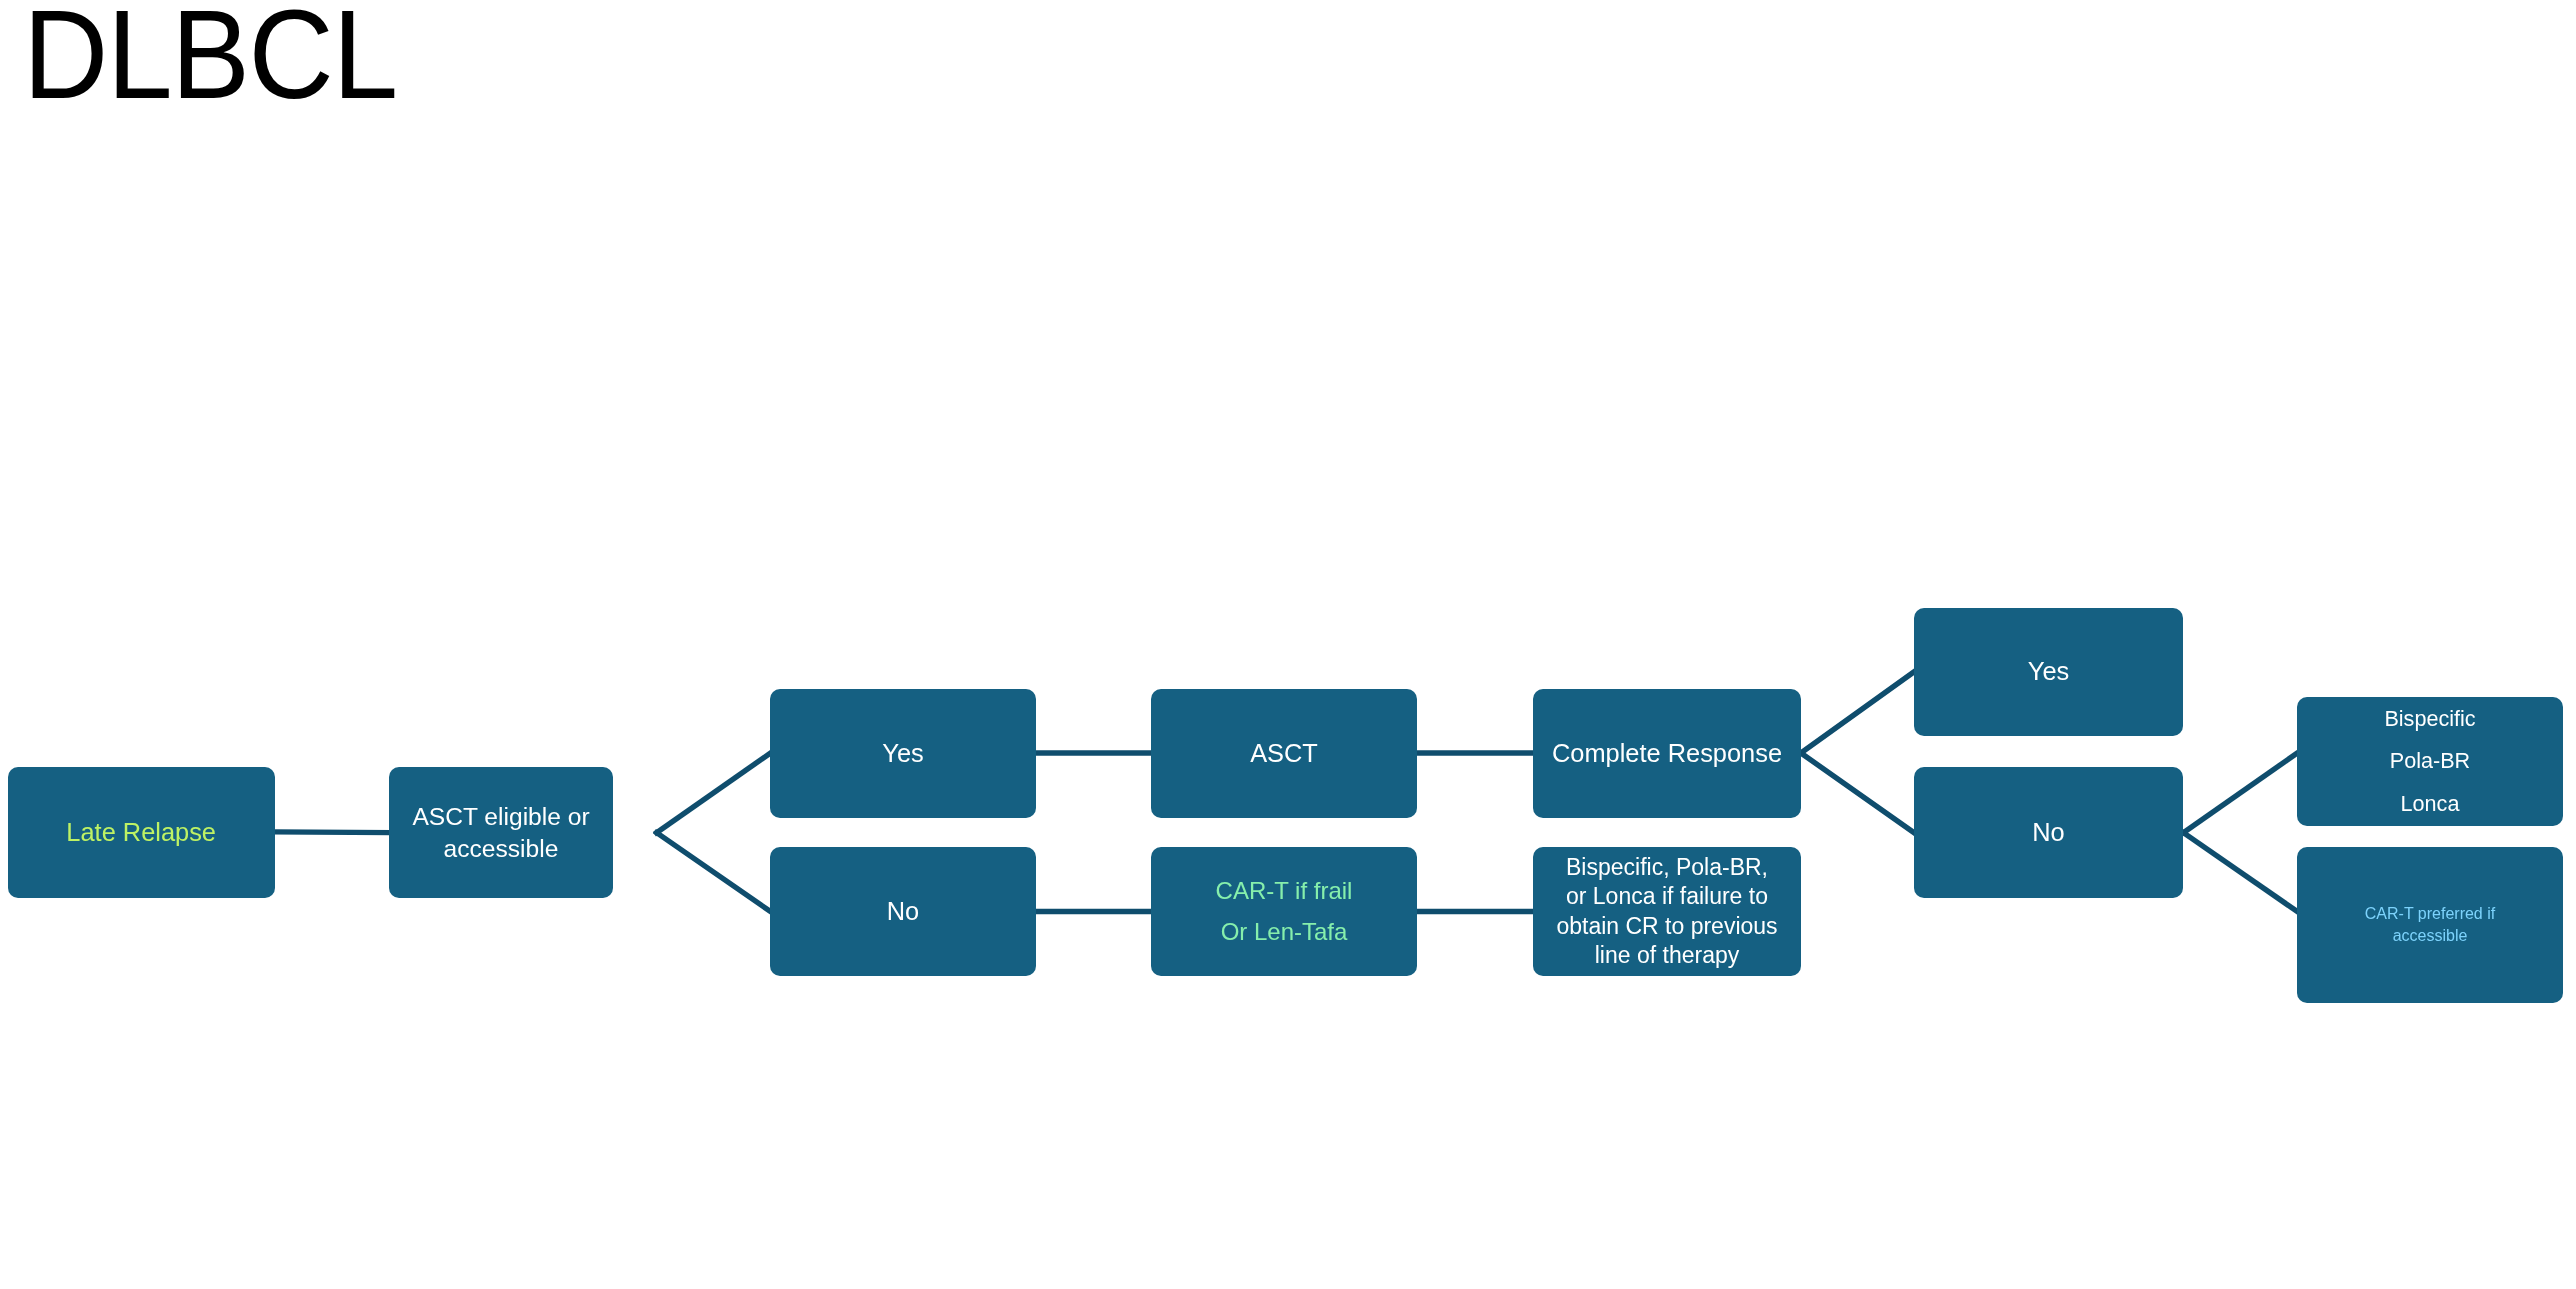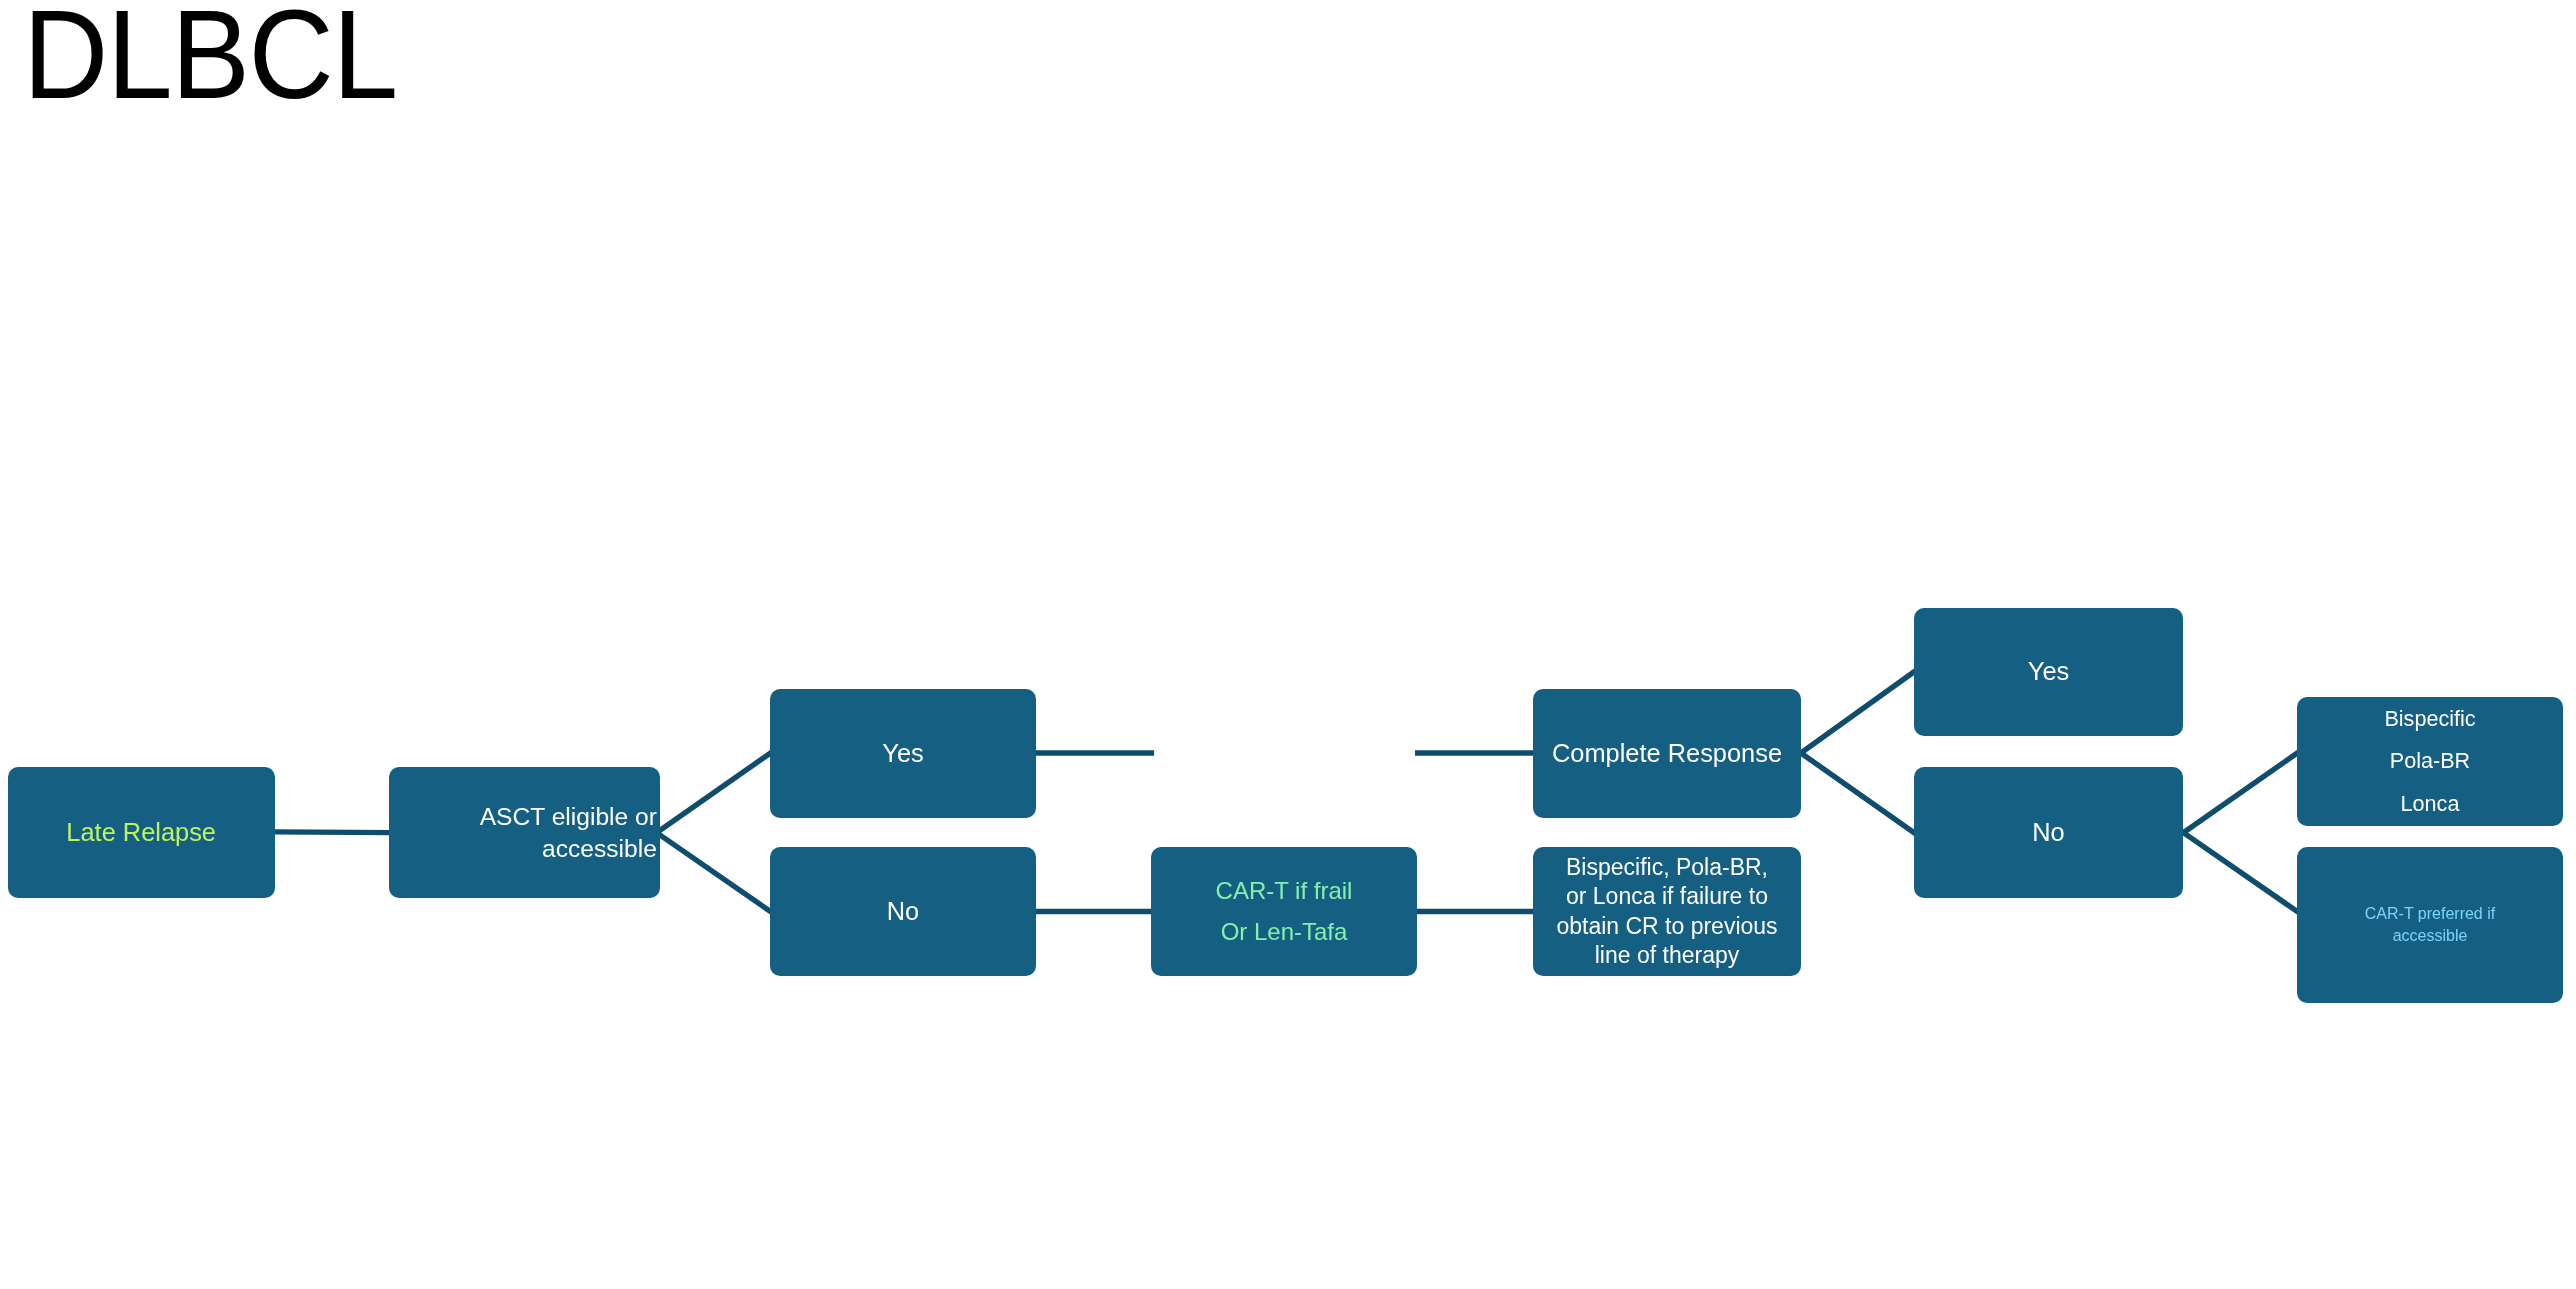--- a/index.html
+++ b/index.html
@@ -85,29 +85,32 @@
       <line x1="1842" y1="1184.5" x2="1992" y2="1184.5" stroke="#0f4d6d" stroke-width="7" stroke-linecap="square"></line>
       <line x1="2340" y1="978.5" x2="2487" y2="873" stroke="#0f4d6d" stroke-width="7" stroke-linecap="square"></line>
       <line x1="2340" y1="978.5" x2="2487" y2="1082" stroke="#0f4d6d" stroke-width="7" stroke-linecap="square"></line>
       <line x1="2837" y1="1082" x2="2985" y2="978.5" stroke="#0f4d6d" stroke-width="7" stroke-linecap="square"></line>
       <line x1="2837" y1="1082" x2="2985" y2="1184.5" stroke="#0f4d6d" stroke-width="7" stroke-linecap="square"></line>
     </svg>
   <div class="nodes">
       <div class="node" style="left: 7.7px; top: 767px; width: 267px; height: 131px; font-size: 25.4px; line-height: 1.3; background: rgb(21, 96, 130); color: #bef264;">
         <div class="node-line">Late Relapse</div>
       </div>
-      <div class="node" style="left: 389px; top: 767px; width: 271px; height: 131px; font-size: 24.6px; line-height: 1.3; background: rgb(21, 96, 130); color: rgb(255, 255, 255); align-items: flex-end;">
+      <div class="node" style="left: 389px; top: 767px; width: 224px; height: 131px; font-size: 24.6px; line-height: 1.3; background: rgb(21, 96, 130); color: rgb(255, 255, 255);">
         <div class="node-line">ASCT eligible or</div>
         <div class="node-line">accessible</div>
       </div>
       <div class="node" style="left: 770px; top: 689px; width: 266px; height: 129px; font-size: 25.4px; line-height: 1.3; background: rgb(21, 96, 130); color: rgb(255, 255, 255);">
         <div class="node-line">Yes</div>
       </div>
       <div class="node" style="left: 770px; top: 847px; width: 266px; height: 129px; font-size: 25.4px; line-height: 1.3; background: rgb(21, 96, 130); color: rgb(255, 255, 255);">
         <div class="node-line">No</div>
+      </div>
+      <div class="node" style="left: 1151px; top: 689px; width: 266px; height: 129px; font-size: 25.4px; line-height: 1.3; background: rgb(21, 96, 130); color: rgb(255, 255, 255);">
+        <div class="node-line">ASCT</div>
       </div>
       <div class="node" style="left: 1151px; top: 847px; width: 266px; height: 129px; font-size: 24px; line-height: 1.7; background: rgb(21, 96, 130); color: #86efac;">
         <div class="node-line">CAR-T if frail</div>
         <div class="node-line">Or Len-Tafa</div>
       </div>
       <div class="node" style="left: 1533px; top: 689px; width: 268px; height: 129px; font-size: 25.4px; line-height: 1.3; background: rgb(21, 96, 130); color: rgb(255, 255, 255);">
         <div class="node-line">Complete Response</div>
       </div>
       <div class="node" style="left: 1533px; top: 847px; width: 268px; height: 129px; font-size: 23px; line-height: 1.28; background: rgb(21, 96, 130); color: rgb(255, 255, 255);">
         <div class="node-line">Bispecific, Pola-BR,</div>

